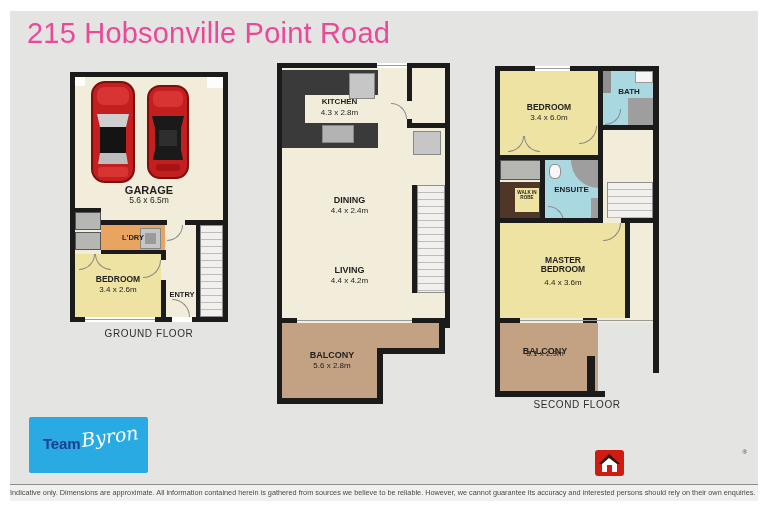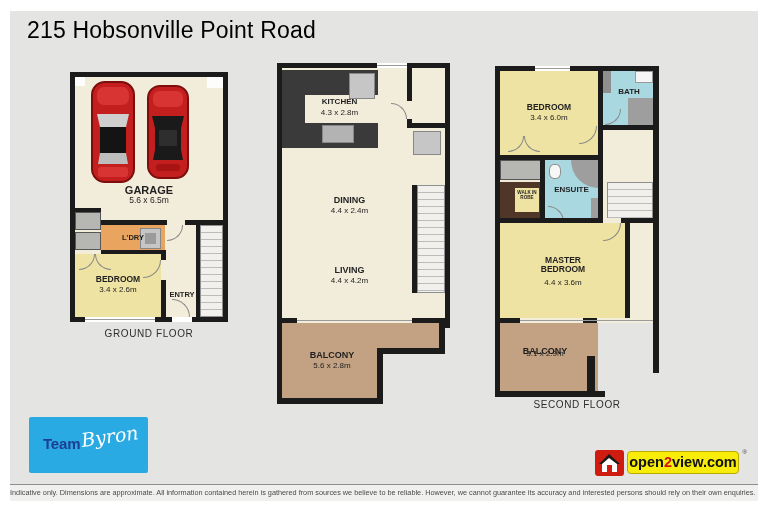--- a/index.html
+++ b/index.html
@@ -1,20 +1,20 @@
 <!DOCTYPE html>
 <html><head>
 <meta charset="utf-8">
 <style>
   html,body{margin:0;padding:0;background:#fff;}
   .page{position:relative;width:768px;height:512px;background:#ffffff;overflow:hidden;
         font-family:"Liberation Sans",sans-serif;}
   .panel{position:absolute;left:10px;top:11px;width:748px;height:490px;background:#e4e5e3;}
   .abs{position:absolute;}
-  .title{position:absolute;left:27px;top:17px;font-size:23px;color:#000000;letter-spacing:.2px;}
+  .title{position:absolute;left:27px;top:17px;font-size:29px;color:#ec4899;letter-spacing:.2px;}
   .fp{position:absolute;}
   .wall{position:absolute;background:#1b1b1b;}
   .cream{position:absolute;background:#f2ecdb;}
   .room{position:absolute;}
   .rname{position:absolute;font-weight:bold;color:#1f1f1f;text-align:center;line-height:1.1;}
   .rdims{position:absolute;color:#1f1f1f;text-align:center;line-height:1.1;}
   .floorlabel{position:absolute;font-size:10px;color:#2d2d2d;letter-spacing:.6px;text-align:center;}
   .stairs{position:absolute;background:repeating-linear-gradient(180deg,#f1f0ec 0px,#f1f0ec 6px,#bcbcbc 6px,#bcbcbc 7px);border:1px solid #8f8f8f;box-sizing:border-box;}
   .closet{position:absolute;background:#b6b7b2;border:1px solid #565656;box-sizing:border-box;}
   .appliance{position:absolute;background:#c6c6c6;border:1px solid #878787;box-sizing:border-box;}
@@ -212,20 +212,19 @@
   </div>
 
   <div class="o2v">
     <div class="o2vicon">
       <svg width="29" height="26" viewBox="0 0 29 26">
         <path d="M4 14 L14 4 L25 14 L21 14 L14 8 L8 14 Z" fill="#1a1a1a"></path>
         <path d="M7 14 L14 8 L22 14 L22 22 L7 22 Z" fill="#ffffff"></path>
         <rect x="12" y="15" width="5" height="7" fill="#d01c10"></rect>
       </svg>
     </div>
-    <div class="o2vpill"><span>open</span><span style="color:#d01c10;">2</span><span>view.com</span></div>
     <span class="o2vreg">®</span>
   </div>
 
   <div class="footerbar">
     <div>Indicative only. Dimensions are approximate. All information contained herein is gathered from sources we believe to be reliable. However, we cannot guarantee its accuracy and interested persons should rely on their own enquiries.</div>
   </div>
 </div>
 
 </body></html>

